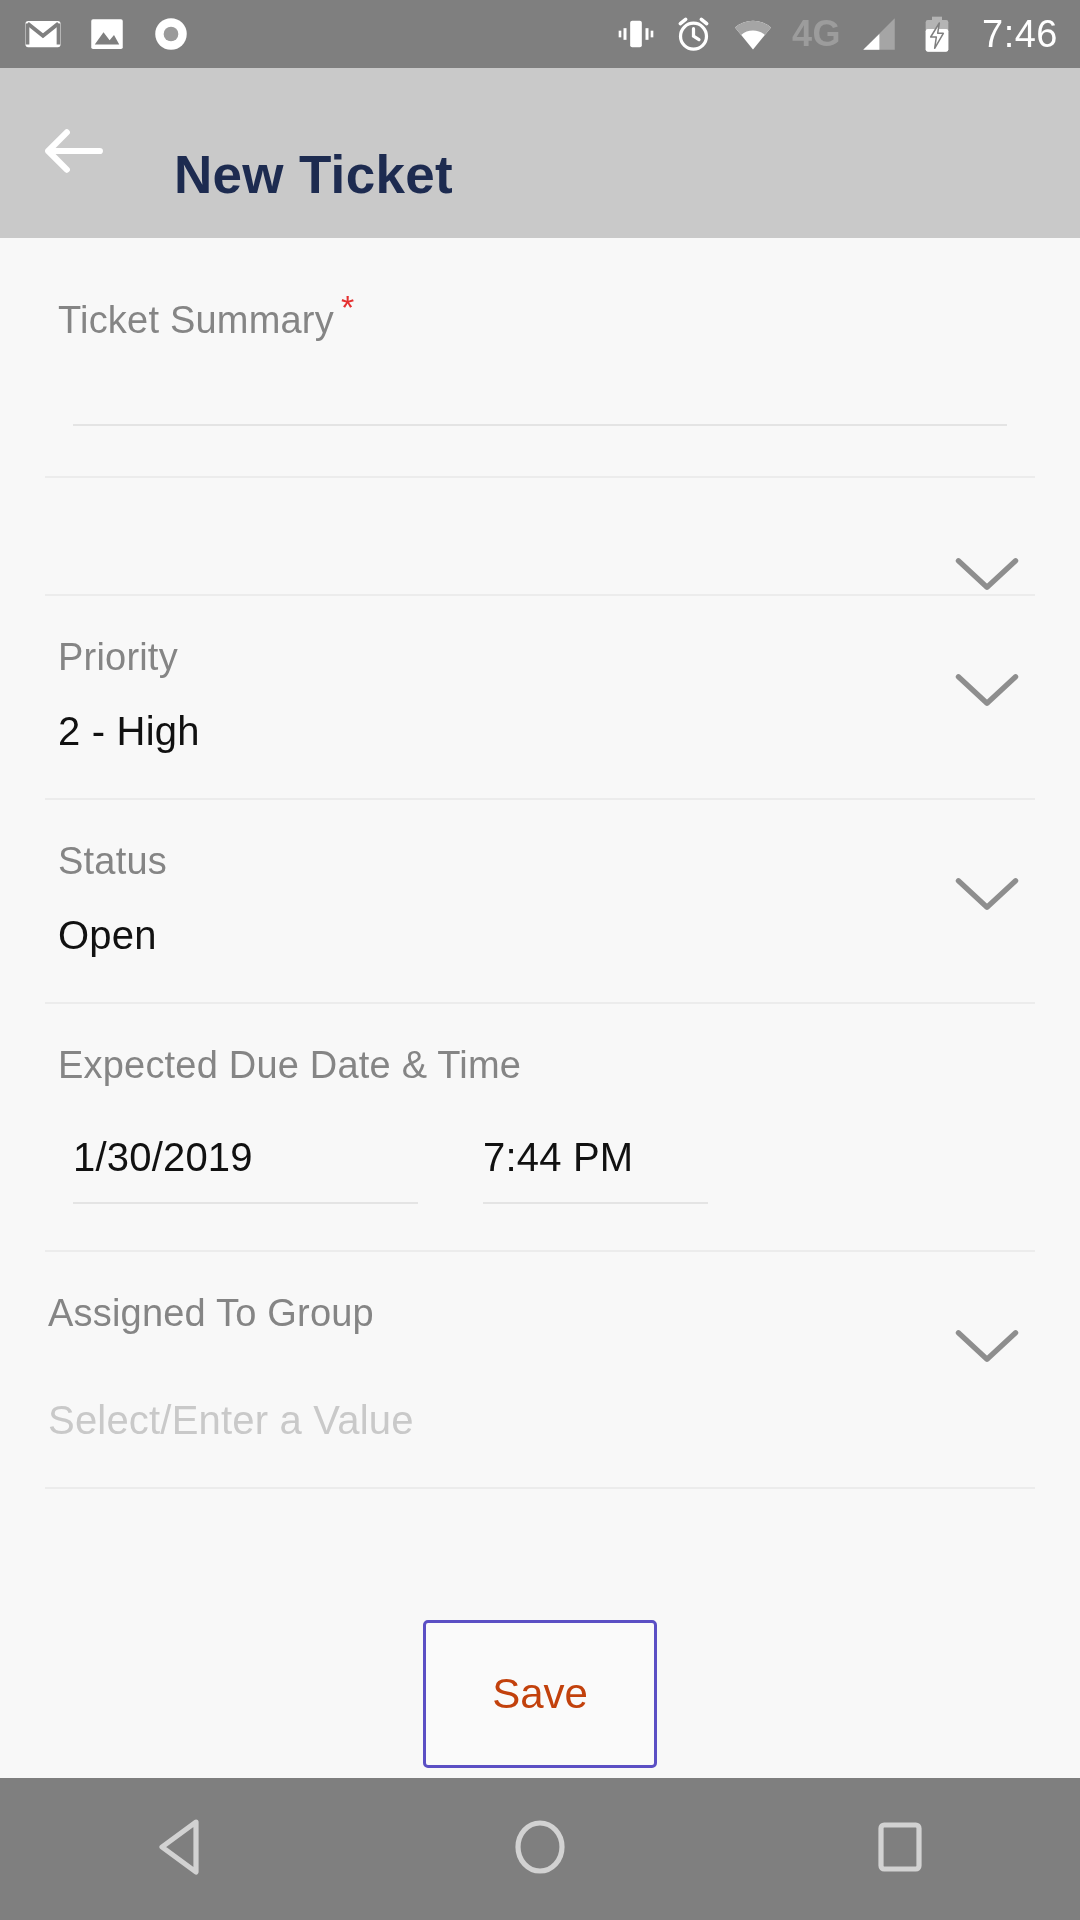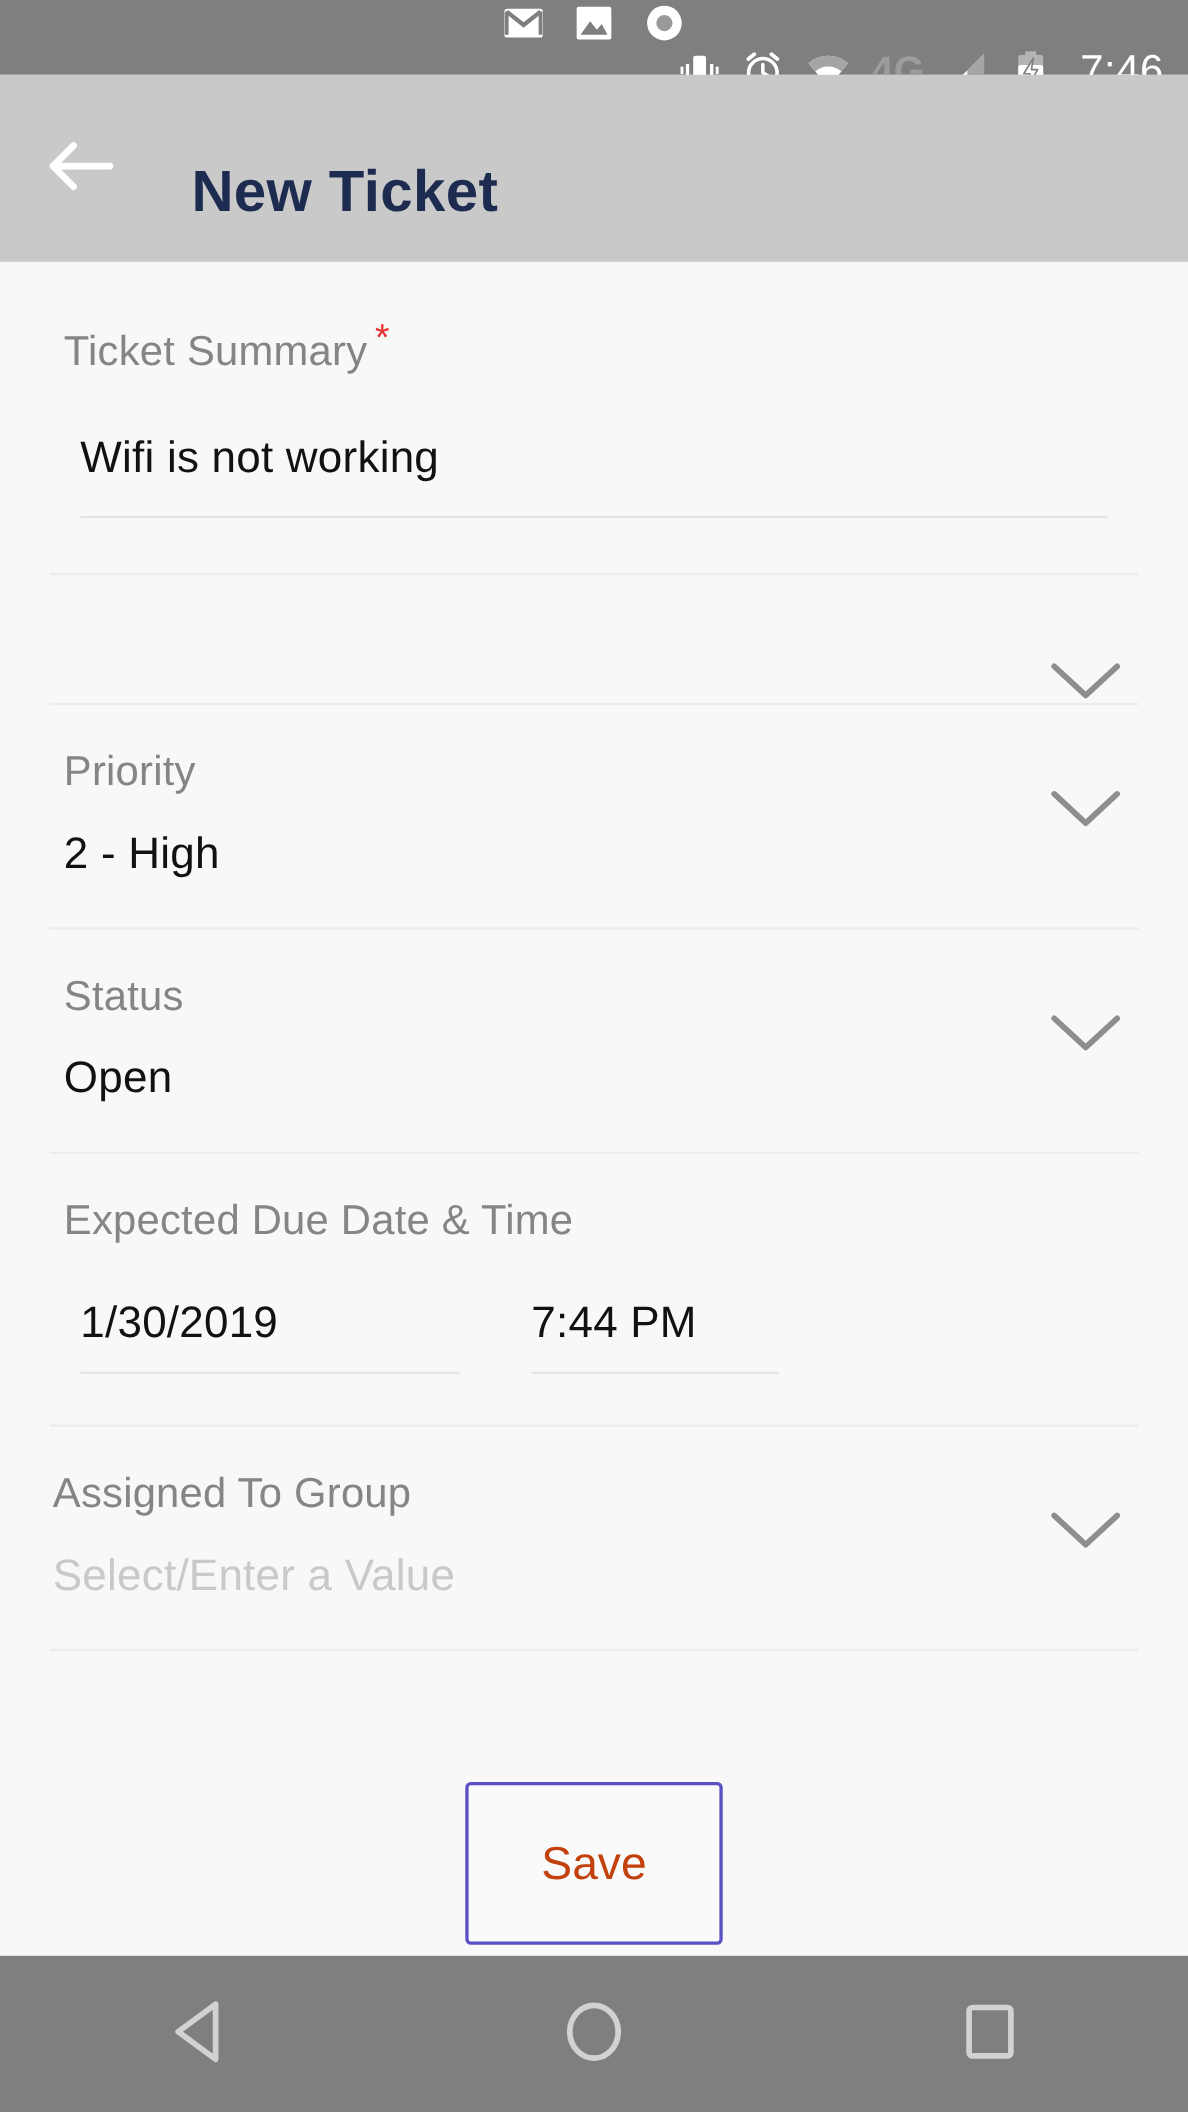--- a/index.html
+++ b/index.html
@@ -9,21 +9,20 @@
     font-family:"Liberation Sans", sans-serif;
     overflow:hidden;
   }
   #screen { position:relative; width:1080px; height:1920px; background:#f8f8f8; }
 
   
   .statusbar {
     position:absolute; top:0; left:0; width:1080px; height:68px;
     background:#7f7f7f; display:flex; align-items:center;
     padding:0 22px;
-    flex-direction:column;
   }
   .sb-left { display:flex; align-items:center; gap:22px; }
   .sb-right { margin-left:auto; display:flex; align-items:center; gap:17px; }
   .sb-time { color:#ffffff; font-size:38px; letter-spacing:0.5px; margin-left:8px; }
   .ic { display:block; }
 
   
   .appbar {
     position:absolute; top:68px; left:0; width:1080px; height:170px;
     background:#c9c9c9; display:flex; align-items:center;
@@ -37,21 +36,21 @@
 
   
   .form { position:absolute; top:238px; left:0; width:1080px; }
   .field { position:relative; padding:0 58px; }
   .label {
     color:#858585; font-size:38px; font-weight:400;
     letter-spacing:0.2px; white-space:nowrap;
   }
   .req { color:#e53030; font-size:34px; vertical-align:super; margin-left:7px; }
   .value { color:#111111; font-size:40px; letter-spacing:0.2px; }
-  .value.placeholder { color:#c9c9c9; }
+  .value.placeholder { color:#c9c9c9;margin-top:33px; }
   .chev {
     position:absolute; right:60px; width:66px; height:40px;
   }
   .sep { height:2px; background:#ececec; margin:0 45px; }
   .underline { height:2px; background:#e4e4e4; }
 
   
   .save-wrap { position:absolute; top:1620px; left:0; width:1080px; display:flex; justify-content:center; }
   .save-btn {
     width:234px; height:148px; border:3px solid #5b4fc4; border-radius:5px;
@@ -147,21 +146,20 @@
     <div class="appbar-title">New Ticket</div>
   </div>
 
   <div class="form">
 
     <div class="field" style="padding-top:50px;">
       <div class="label">
         <span>Ticket Summary</span><span class="req">*</span>
       </div>
       <div style="height:52px;"></div>
-      <div class="value" style="padding-left:15px;">Wifi is not working</div>
       <div style="height:30px;"></div>
       <div class="underline" style="margin:0 15px 0 15px;"></div>
     </div>
     <div style="height:50px;"></div>
     <div class="sep"></div>
 
     <div class="field" style="padding-top:42px;">
       <div style="height:30px;"></div>
       <span class="chev" style="top:76px;">
         <svg width="66" height="40" viewBox="0 0 30 18">

